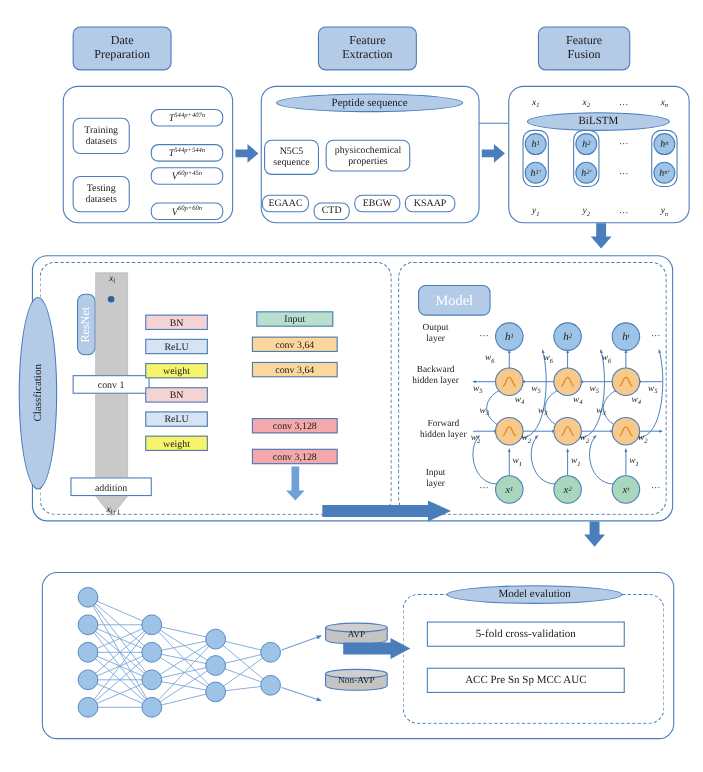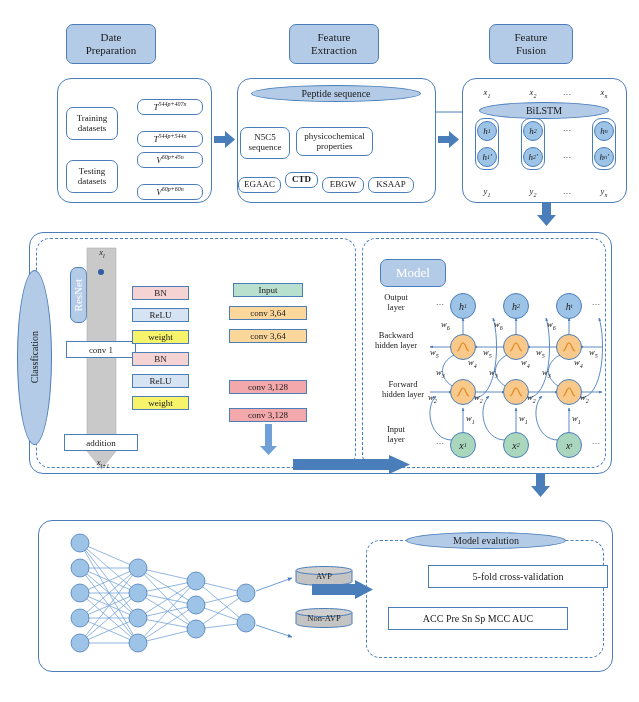--- a/index.html
+++ b/index.html
@@ -159,21 +159,21 @@
 <div class="abs rbox" style="left:296px;top:127px;width:77px;height:29px;">
   <div>
     <div>physicochemical</div>
     <div>properties</div>
   </div>
 </div>
 
 <div class="abs rbox" style="left:238px;top:177px;width:43px;height:16px;">
   <span>EGAAC</span>
 </div>
-<div class="abs rbox" style="left:285px;top:172px;width:33px;height:16px;font-weight:bold;">
+<div class="abs rbox" style="left:285px;top:184px;width:33px;height:16px;">
   <span>CTD</span>
 </div>
 <div class="abs rbox" style="left:322px;top:177px;width:42px;height:16px;">
   <span>EBGW</span>
 </div>
 <div class="abs rbox" style="left:368px;top:177px;width:46px;height:16px;">
   <span>KSAAP</span>
 </div>
 
 <svg class="abs" style="left:438px;top:130px;width:22px;height:22px;">
@@ -543,18 +543,18 @@
 <svg class="abs" style="left:312px;top:580px;width:62px;height:20px;">
   <path d="M0,4 L43,4 L43,0 L61,9.5 L43,19 L43,15 L0,15 Z" fill="#4a7ebb"></path>
 </svg>
 
 <div class="abs panel-dash" style="left:366px;top:540px;width:238px;height:118px;"></div>
 
 <div class="abs ellipse" style="left:406px;top:532px;width:160px;height:17px;">
   <span>Model evalution</span>
 </div>
 
-<div class="abs sqbox" style="left:388px;top:565px;width:180px;height:23px;font-size:10px;margin-left:40px;">
+<div class="abs sqbox" style="left:388px;top:565px;width:180px;height:23px;font-size:10px;">
   <span>5-fold cross-validation</span>
 </div>
 <div class="abs sqbox" style="left:388px;top:607px;width:180px;height:23px;font-size:10px;">
   <span>ACC Pre Sn Sp MCC AUC</span>
 </div>
 
 </body></html>

